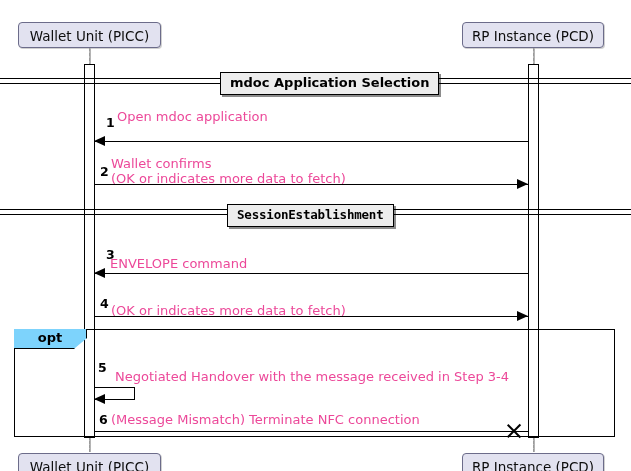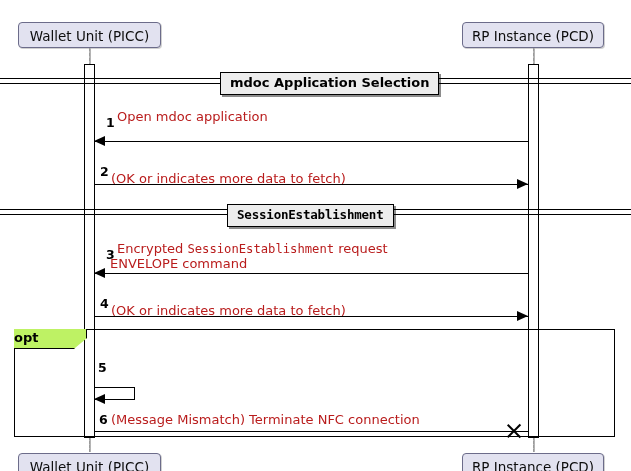--- a/index.html
+++ b/index.html
@@ -90,21 +90,21 @@
   .msg-num{
     position:absolute;
     font-weight:bold;
     font-size:12.5px;
     color:#000;
     white-space:nowrap;
   }
   .msg-text{
     position:absolute;
     font-size:13px;
-    color:#b91c1c;
+    color:#ec4899;
     white-space:nowrap;
     line-height:15px;
   }
   .msg-text .mn{font-family:"DejaVu Sans Mono", monospace;font-size:12.2px;}
 
   
   .selfloop{
     position:absolute;
     box-sizing:border-box;
     border:1.4px solid #000;
@@ -115,25 +115,26 @@
   
   .frag{
     position:absolute;
     box-sizing:border-box;
     border:1.6px solid #000;
     background:transparent;
   }
   .frag-tab{
     position:absolute;
     box-sizing:border-box;
-    background:#bef264;
+    background:#7dd3fc;
     border:1.5px solid #000;
     border-top:none;border-left:none;
     font-weight:bold;
     font-size:13px;
+    text-align:center;
     line-height:17px;
     color:#000;
     clip-path:polygon(0 0,100% 0,100% 45%,82% 100%,0 100%);
   }
   .frag-cond{
     position:absolute;
     font-weight:bold;
     font-size:11.5px;
     color:#000;
     white-space:nowrap;
@@ -167,44 +168,43 @@
 
   <div class="divider-lines" style="top:62px;"></div>
   <div class="divider-label" style="left:220px;top:56px;">mdoc Application Selection</div>
 
   <div class="msg-num" style="left:106px;top:99px;">1</div>
   <div class="msg-text" style="left:117px;top:93px;">Open mdoc application</div>
   <div class="msg-line" style="left:95px;top:125px;width:434px;"></div>
   <div class="arrow-left" style="left:94px;top:120px;"></div>
 
   <div class="msg-num" style="left:100px;top:148px;">2</div>
+  <div class="msg-text" style="left:111px;top:140px;">Wallet confirms</div>
   <div class="msg-text" style="left:111px;top:155px;">(OK or indicates more data to fetch)</div>
   <div class="msg-line" style="left:95px;top:168px;width:433px;"></div>
   <div class="arrow-right" style="left:517px;top:163px;"></div>
 
   <div class="divider-lines" style="top:193px;"></div>
   <div class="divider-label mono" style="left:227px;top:188px;">SessionEstablishment</div>
 
   <div class="msg-num" style="left:106px;top:231px;">3</div>
-  <div class="msg-text" style="left:117px;top:225px;">
-    <span>Encrypted </span><span class="mn">SessionEstablishment</span><span> request</span>
-  </div>
   <div class="msg-text" style="left:110px;top:240px;text-align:center;">ENVELOPE command</div>
   <div class="msg-line" style="left:95px;top:257px;width:434px;"></div>
   <div class="arrow-left" style="left:94px;top:252px;"></div>
 
   <div class="msg-num" style="left:100px;top:280px;">4</div>
   <div class="msg-text" style="left:111px;top:287px;">(OK or indicates more data to fetch)</div>
   <div class="msg-line" style="left:95px;top:300px;width:433px;"></div>
   <div class="arrow-right" style="left:517px;top:295px;"></div>
 
   <div class="frag" style="left:14px;top:313px;width:601px;height:108px;"></div>
   <div class="frag-tab" style="left:14px;top:313px;width:73px;height:20px;">opt</div>
 
   <div class="msg-num" style="left:98px;top:344px;">5</div>
+  <div class="msg-text" style="left:115px;top:353px;">Negotiated Handover with the message received in Step 3-4</div>
   <div class="selfloop" style="left:95px;top:371px;width:40px;height:13px;"></div>
   <div class="arrow-left" style="left:94px;top:378px;"></div>
 
   <div class="msg-num" style="left:99px;top:396px;">6</div>
   <div class="msg-text" style="left:111px;top:396px;">(Message Mismatch) Terminate NFC connection</div>
   <div class="msg-line" style="left:95px;top:415px;width:433px;"></div>
   <div class="destroy" style="left:506px;top:407px;">
       <i></i>
       <i></i>
     </div>

